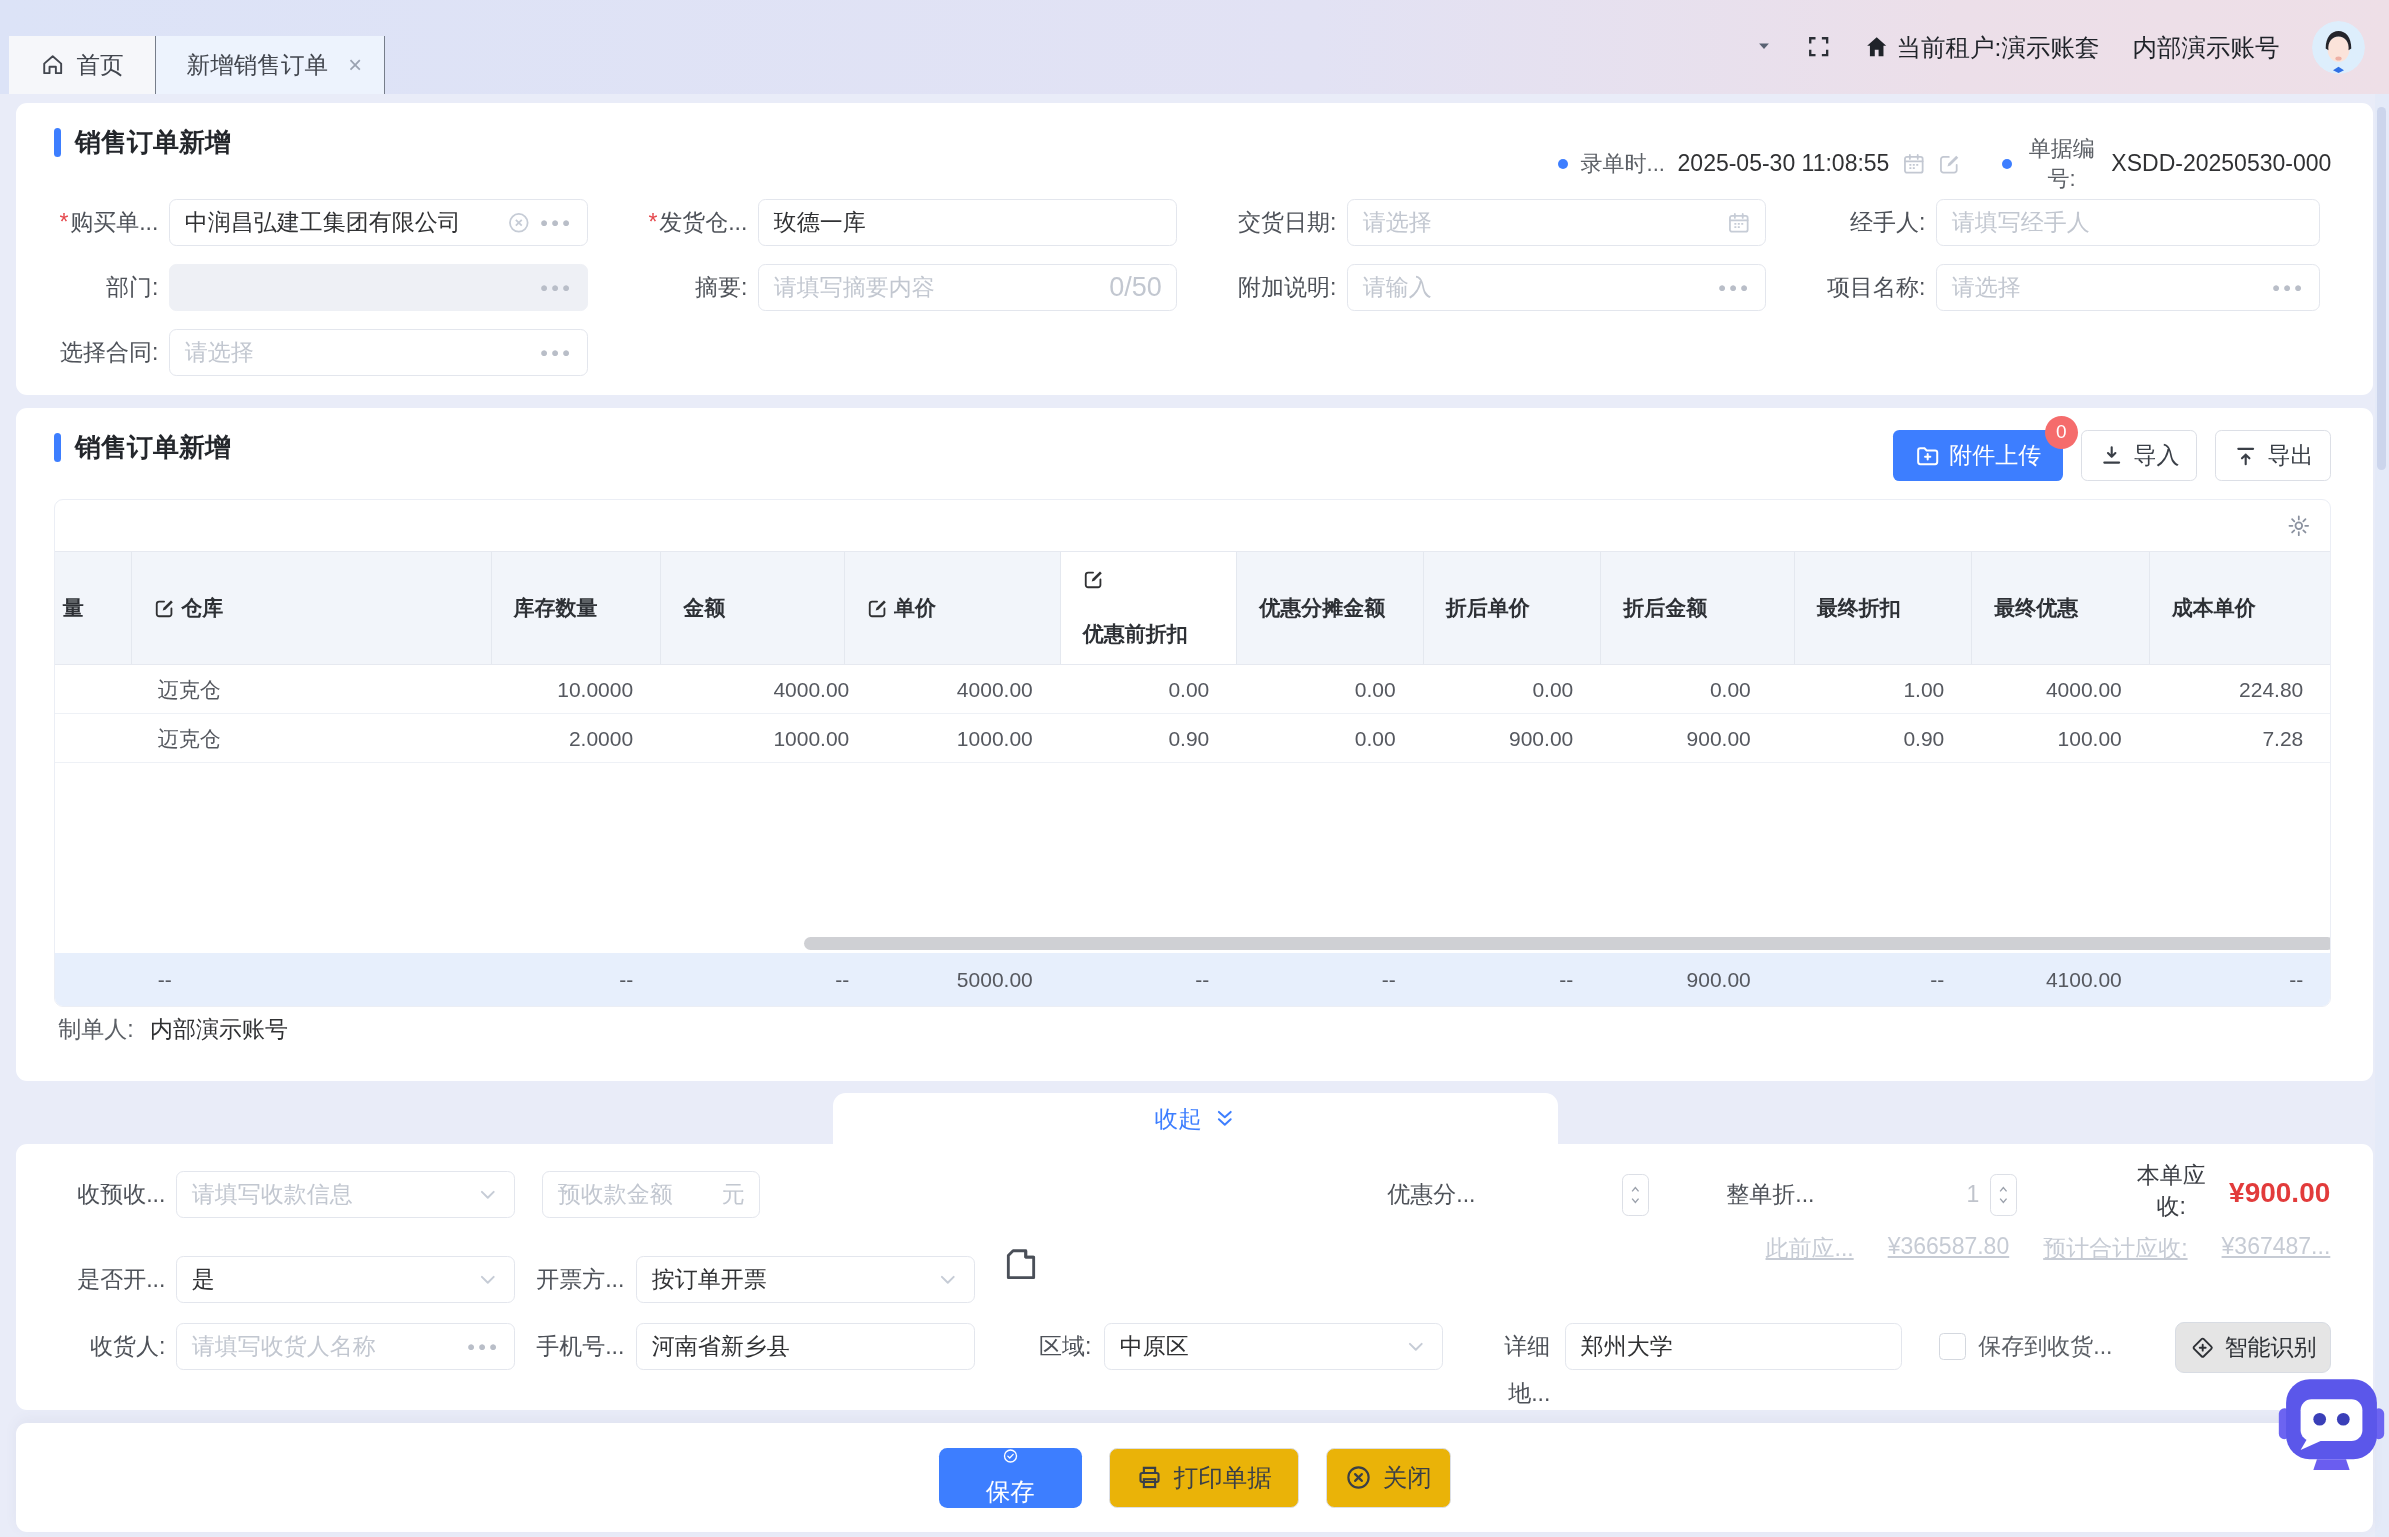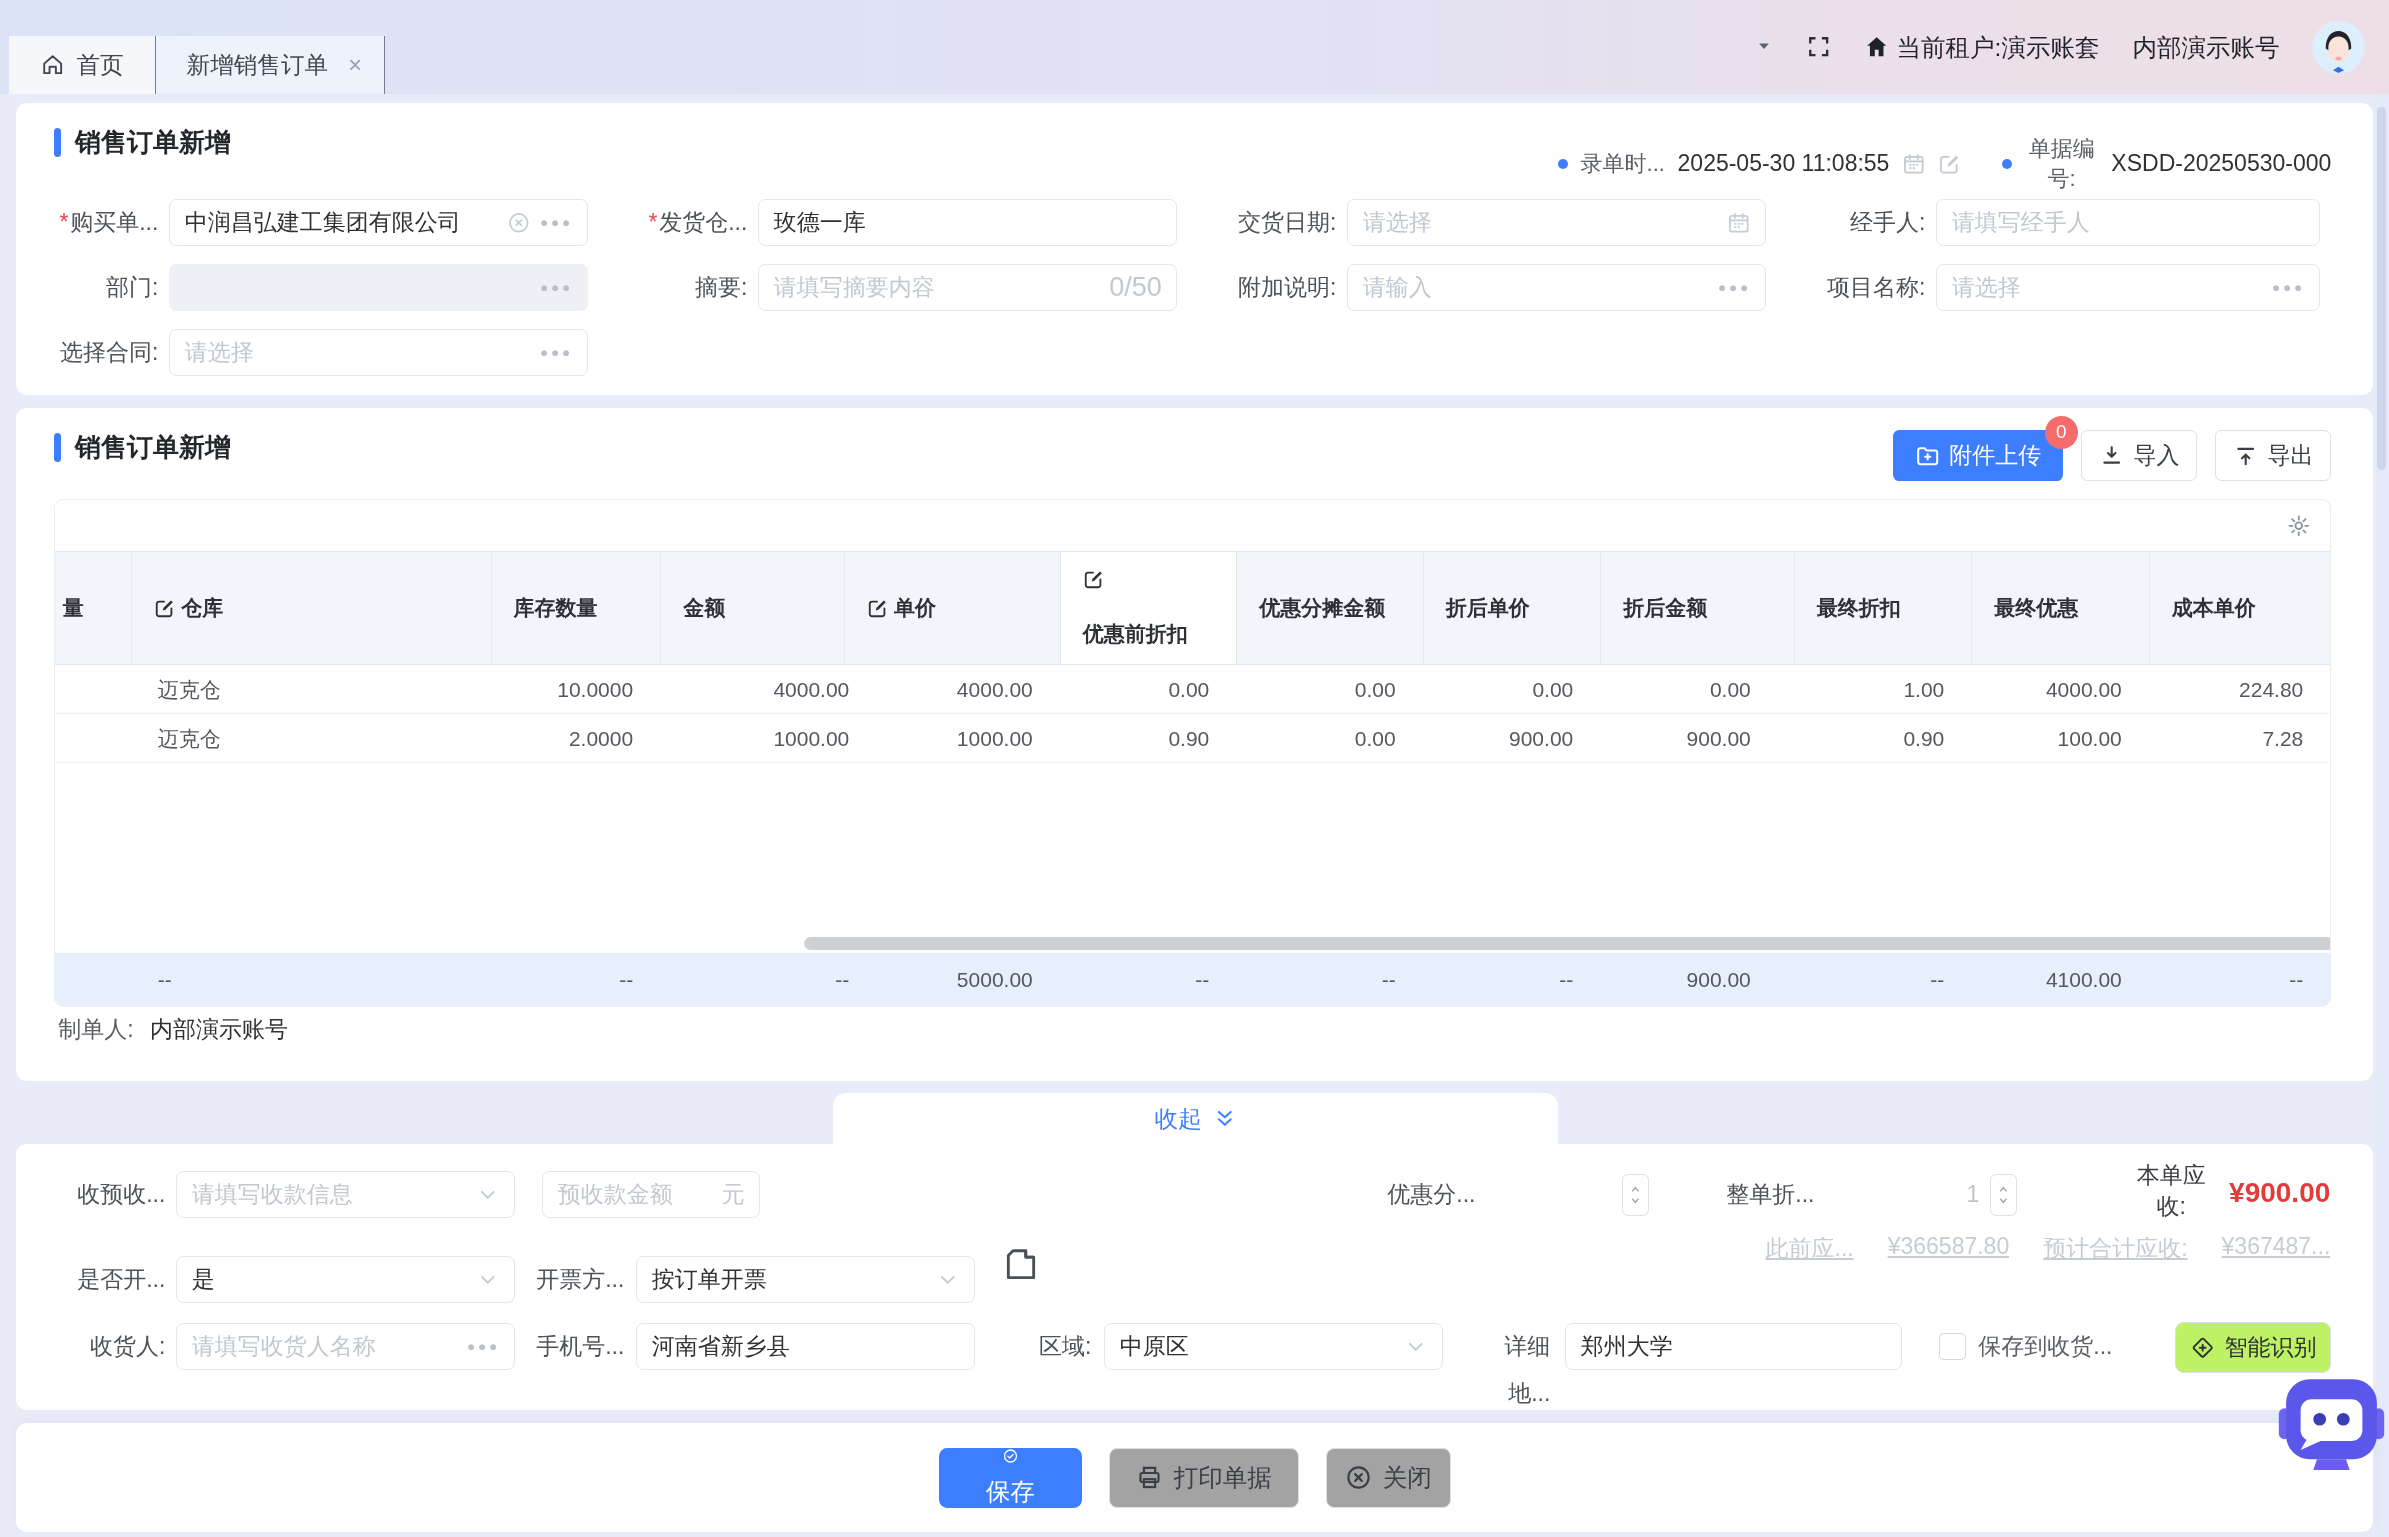--- a/index.html
+++ b/index.html
@@ -96,30 +96,30 @@
   .sbox { height:47px; border:1.8px solid #e3e6ed; border-radius:7.3px; background:#fff; display:flex;
     align-items:center; padding:0 14.5px; gap:9px; font-size:23px; color:#303133; }
   .stepper { width:27px; height:42px; border:1.8px solid #dcdfe6; border-radius:6.3px; background:#fff;
     display:flex; flex-direction:column; align-items:center; justify-content:center; color:#9aa0ab; cursor:pointer; }
   .stepper svg { width:12.7px; height:11px; }
   .recv-label { font-size:23px; color:#3b3e44; text-align:center; line-height:1.35; width:76px; }
   .recv-val { font-size:28px; font-weight:bold; color:#e23b3b; }
   .grayline { display:flex; gap:34px; font-size:23px; color:#c6cbd4;text-decoration:underline; }
   .folder-ic { width:38px; height:38px; color:#4a4f58; cursor:pointer; }
   .checkbox { width:27px; height:27px; border:1.8px solid #d4d8df; border-radius:4.5px; background:#fff; cursor:pointer; }
-  .smart { width:156px; height:51px; border:1.8px solid #d8dce3; border-radius:9px; background:#bef264;
+  .smart { width:156px; height:51px; border:1.8px solid #d8dce3; border-radius:9px; background:#e5e5e5;
     display:flex; align-items:center; justify-content:center; gap:9px; font-size:23px; color:#2d3035; cursor:pointer; }
   .smart svg { width:25.4px; height:25.4px; }
   
   .footer { top:1423px; height:109px; display:flex; align-items:center; justify-content:center; gap:27px;
     box-shadow:0 -3.6px 12.7px rgba(80,90,120,.06); }
   .fbtn { height:60px; border-radius:8.2px; display:flex; align-items:center; justify-content:center; gap:11px;
     font-size:24.5px; cursor:pointer; }
   .fsave { width:143px; background:#3d7eff; color:#fff;flex-direction:column; }
-  .fplain { background:#a3a3a3; border:1.8px solid #dcdfe6; color:#3a3f47; }
+  .fplain { background:#eab308; border:1.8px solid #dcdfe6; color:#3a3f47; }
   .fprint { width:190px; } .fclose { width:125px; }
   .fic { width:27px; height:27px; }
   
   .robot { position:absolute; left:2277px; top:1372px; width:109px; height:109px; z-index:50; cursor:pointer; }
 </style>
 </head>
 <body>
 
 <div class="topbar">
   <div class="tabs">

